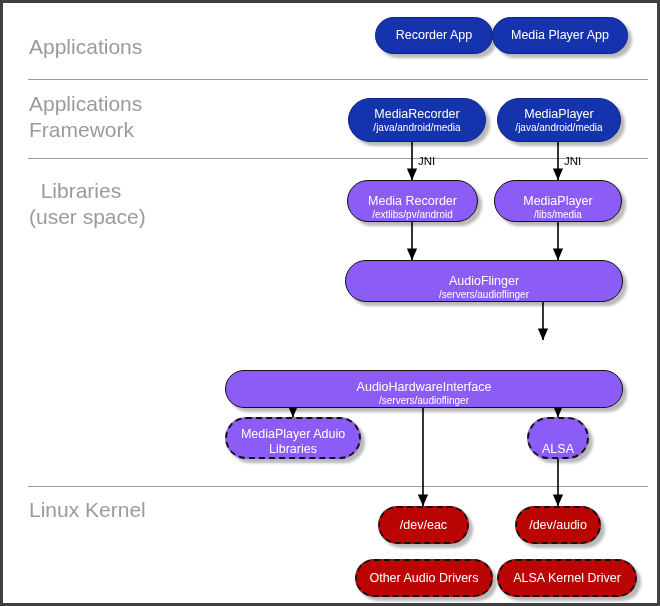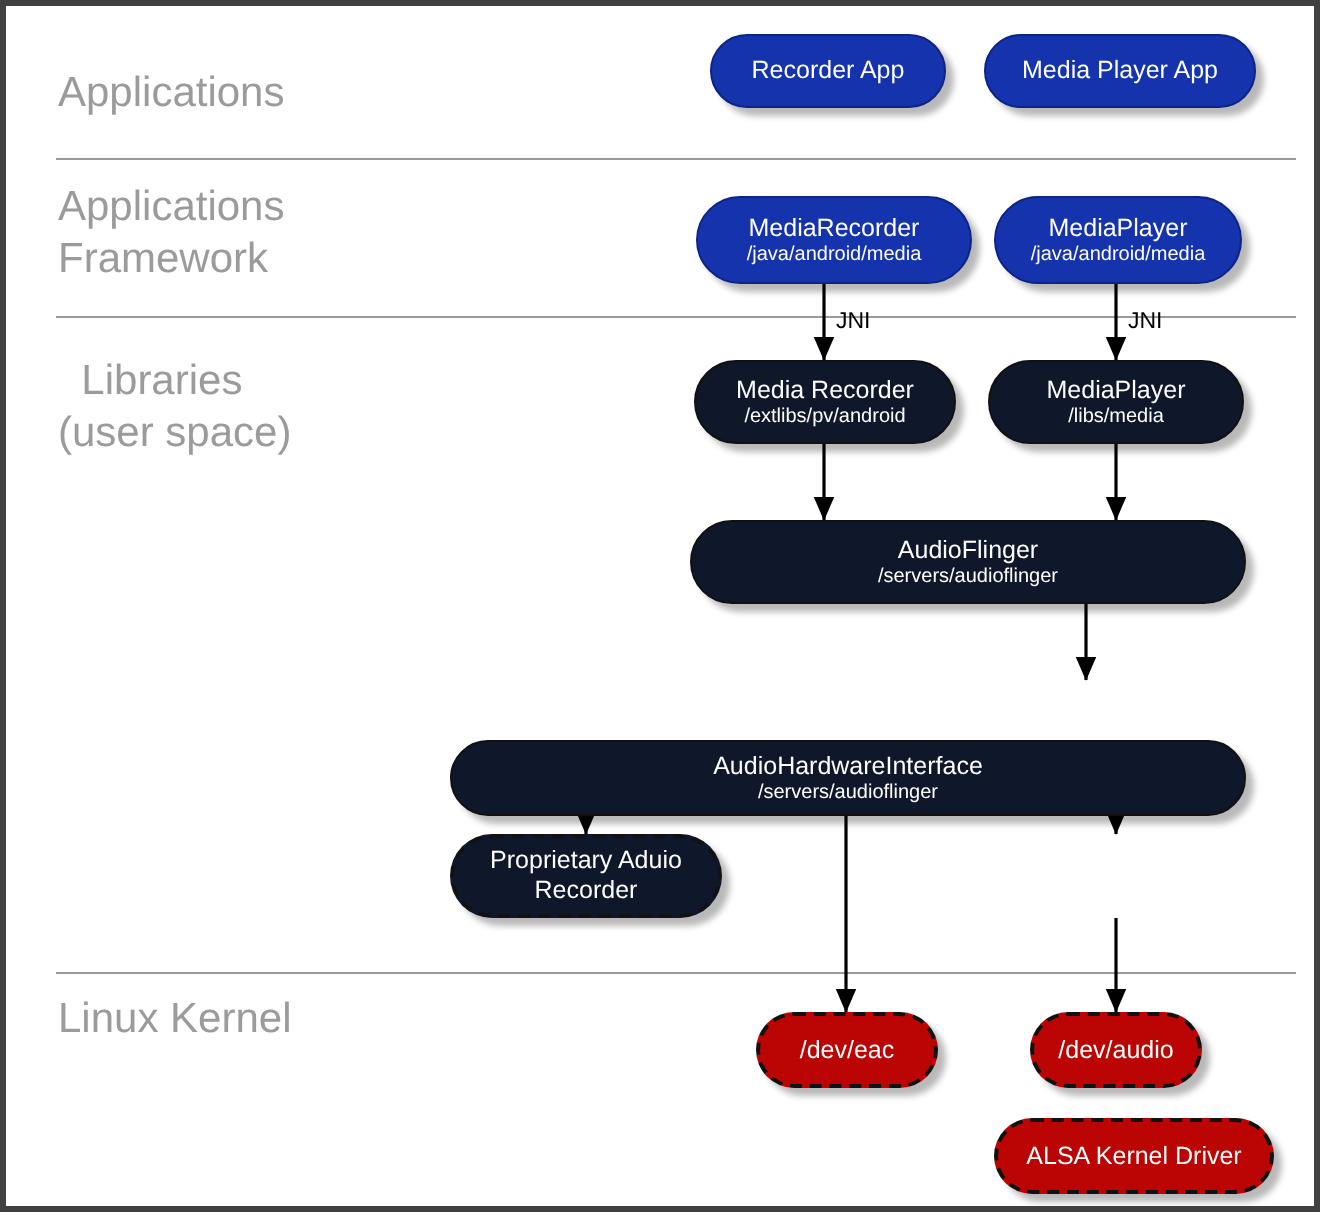--- a/index.html
+++ b/index.html
@@ -79,22 +79,23 @@
   .node .title.two-line {
     white-space: normal;
     line-height: 15px;
   }
 
   .node.blue {
     background: #1433ad;
     border: 1px solid #0d2484;
   }
   .node.green {
-    background: #0f172a;
+    background: #8b5cf6;
     border: 1px solid #111111;
+    justify-content: flex-end;
   }
   .node.green.dashed {
     border: 2px dashed #111111;
   }
   .node.red {
     background: #bb0505;
     border: 2px dashed #111111;
   }
 
   
@@ -145,21 +146,21 @@
 
     <line x1="290" y1="375" x2="290" y2="414" stroke="#000000" stroke-width="1.6" marker-end="url(#arrowhead)"></line>
 
     <line x1="420" y1="375" x2="420" y2="503" stroke="#000000" stroke-width="1.6" marker-end="url(#arrowhead)"></line>
 
     <line x1="555" y1="375" x2="555" y2="414" stroke="#000000" stroke-width="1.6" marker-end="url(#arrowhead)"></line>
 
     <line x1="555" y1="456" x2="555" y2="503" stroke="#000000" stroke-width="1.6" marker-end="url(#arrowhead)"></line>
   </svg>
 
-  <div class="node blue" style="left:352px; top:14px; width:118px; height:37px;">
+  <div class="node blue" style="left:372px; top:14px; width:118px; height:37px;">
     <span class="title">Recorder App</span>
   </div>
 
   <div class="node blue" style="left:489px; top:14px; width:136px; height:37px;">
     <span class="title">Media Player App</span>
   </div>
 
   <div class="node blue" style="left:345px; top:95px; width:138px; height:44px;">
     <span class="title">MediaRecorder</span>
     <span class="sub">/java/android/media</span>
@@ -188,30 +189,36 @@
     <span class="title">AudioFlinger</span>
     <span class="sub">/servers/audioflinger</span>
   </div>
 
   <div class="node green" style="left:222px; top:337px; width:398px; height:38px;margin-top:30px;">
     <span class="title">AudioHardwareInterface</span>
     <span class="sub">/servers/audioflinger</span>
   </div>
 
   <div class="node green dashed" style="left:222px; top:414px; width:136px; height:42px;">
-    <span class="title two-line">Proprietary Aduio Recorder</span>
-  </div>
-
+    <span class="title two-line">MediaPlayer Aduio Libraries</span>
+  </div>
+
+  <div class="node green dashed" style="left:524px; top:414px; width:62px; height:42px;">
+    <span class="title">ALSA</span>
+  </div>
 
   <div class="node red" style="left:375px; top:503px; width:91px; height:38px;">
     <span class="title">/dev/eac</span>
   </div>
 
   <div class="node red" style="left:512px; top:503px; width:86px; height:38px;">
     <span class="title">/dev/audio</span>
   </div>
 
+  <div class="node red" style="left:352px; top:556px; width:138px; height:38px;">
+    <span class="title">Other Audio Drivers</span>
+  </div>
 
   <div class="node red" style="left:494px; top:556px; width:140px; height:38px;">
     <span class="title">ALSA Kernel Driver</span>
   </div>
 
 </div>
 
 </body></html>

